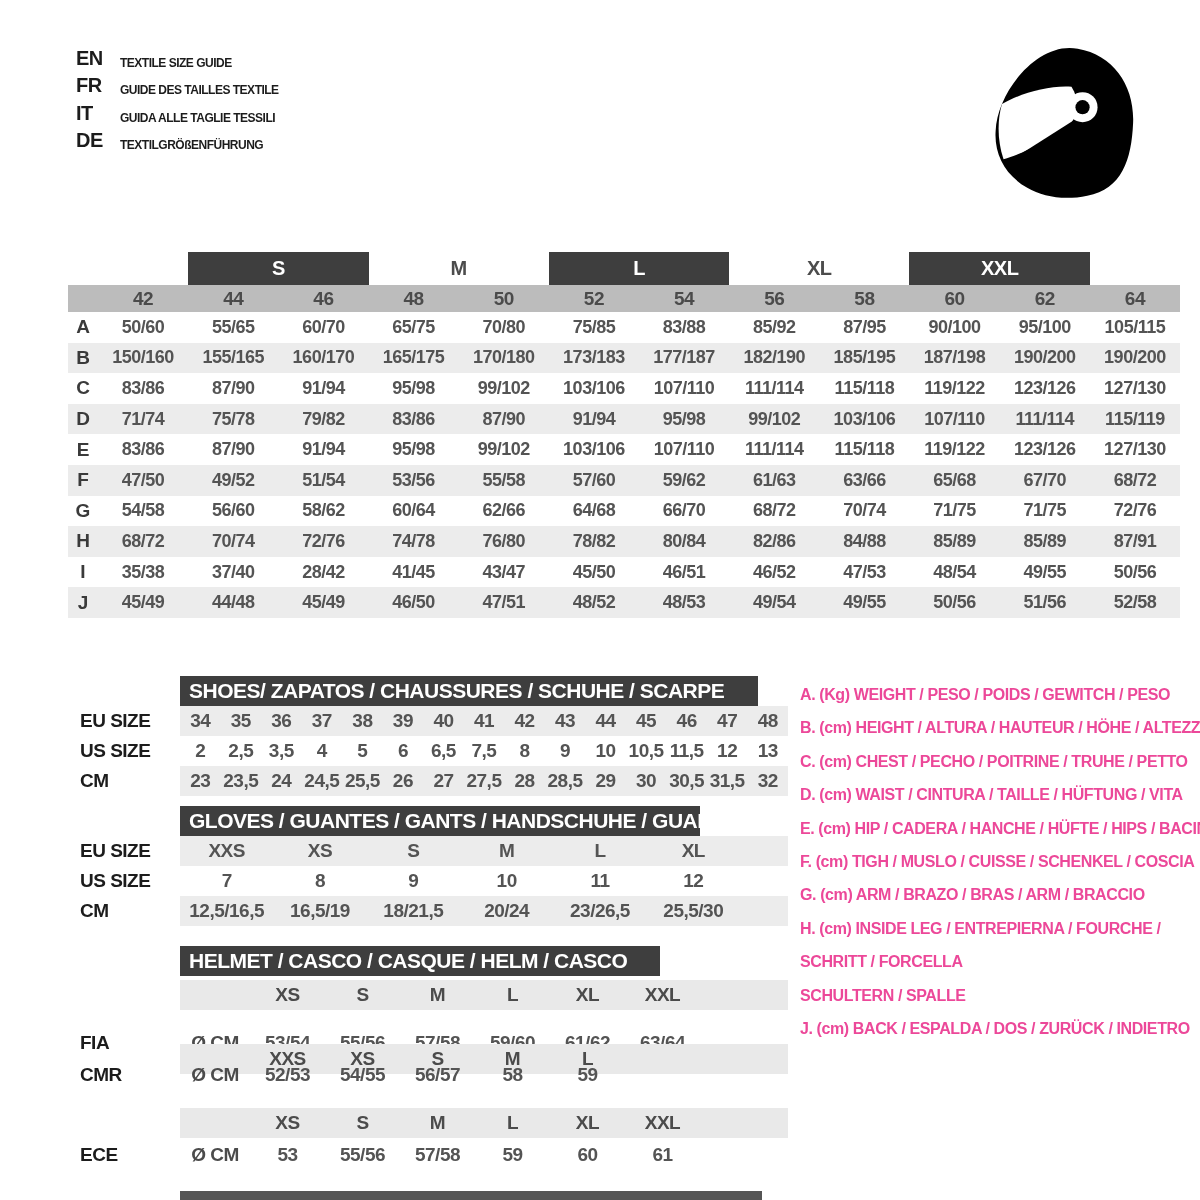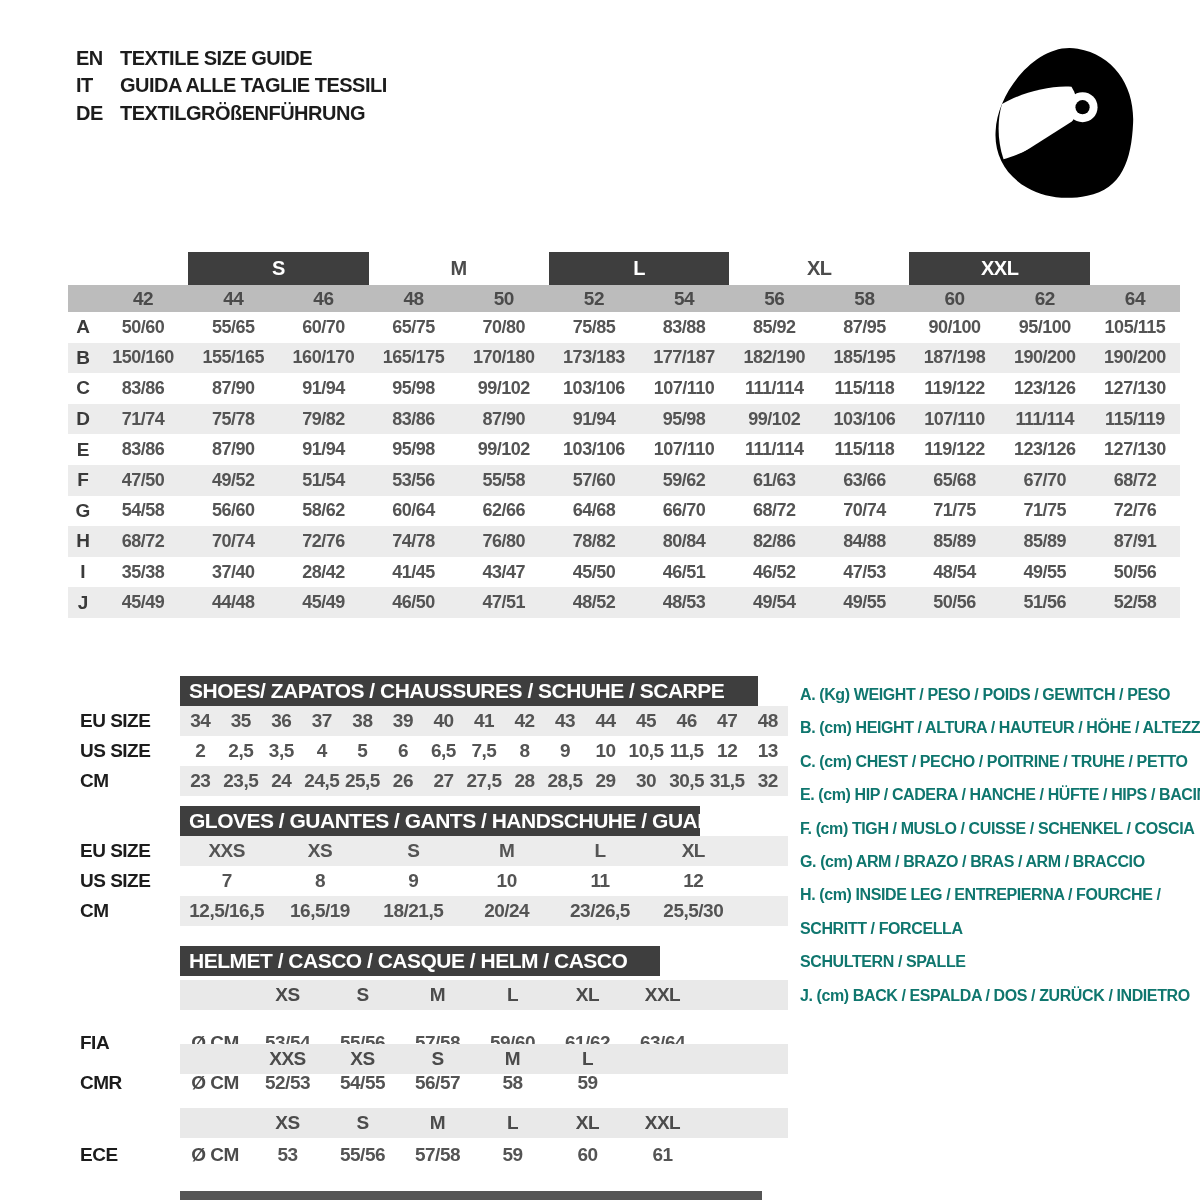--- a/index.html
+++ b/index.html
@@ -3,21 +3,21 @@
 <meta charset="utf-8">
 <style>
   *{margin:0;padding:0;box-sizing:border-box}
   html,body{width:1200px;height:1200px;background:#fff;font-family:"Liberation Sans",sans-serif}
   .page{position:absolute;left:0;top:0;width:1200px;height:1200px;background:#fff;overflow:hidden}
 
   
   .langs{position:absolute;left:76px;top:42px}
   .lang-row{display:flex;height:27.5px;align-items:flex-end}
   .lang-code{width:44px;font-weight:700;font-size:20px;color:#1c1c1c;letter-spacing:-0.5px}
-  .lang-label{font-weight:700;font-size:20px;color:#1c1c1c;letter-spacing:-0.5px;white-space:nowrap}
+  .lang-label{font-weight:700;font-size:12px;color:#1c1c1c;letter-spacing:-0.5px;white-space:nowrap}
 
   
   .helmet-icon{position:absolute;left:983px;top:38px;width:158px;height:170px}
 
   
   .textile{position:absolute;left:68px;top:252px;width:1112px}
   .trow{display:grid;grid-template-columns:30px repeat(12,1fr);align-items:center}
   .group-row{height:33px}
   .gcell{height:33px;display:flex;align-items:center;justify-content:center;
          font-weight:700;font-size:20px;color:#4c4c4c;letter-spacing:-0.5px}
@@ -49,35 +49,39 @@
   .cells .c{flex:1;display:flex;align-items:center;justify-content:center;
             font-weight:700;font-size:19px;color:#545454;letter-spacing:-0.5px;white-space:nowrap}
   .cells-gloves{width:560px}
   .hstripe{background:#e9e9e9}
   .hgrid{display:grid;grid-template-columns:70px repeat(6,75px);height:100%;align-items:center}
   .hgrid .hc{text-align:center;font-weight:700;font-size:19px;color:#4b4b4b;letter-spacing:-0.5px;white-space:nowrap}
   .hgrid .hv{color:#545454}
 
   
   .legend{position:absolute;left:800px;top:678px;width:400px}
-  .legend-line{font-weight:700;font-size:16px;color:#0f766e;line-height:33.4px;
+  .legend-line{font-weight:700;font-size:16px;color:#ec4899;line-height:33.4px;
                letter-spacing:-0.4px;white-space:nowrap}
 
   
   .bottom-strip{position:absolute;left:180px;top:1191px;width:582px;height:9px;background:#555}
 </style>
 </head>
 <body>
 
 <div class="page">
 
   <div class="langs" id="langs">
       <div class="lang-row">
      <span class="lang-code">EN</span>
      <span class="lang-label">TEXTILE SIZE GUIDE</span>
+   </div>
+      <div class="lang-row">
+     <span class="lang-code">FR</span>
+     <span class="lang-label">GUIDE DES TAILLES TEXTILE</span>
    </div>
       <div class="lang-row">
      <span class="lang-code">IT</span>
      <span class="lang-label">GUIDA ALLE TAGLIE TESSILI</span>
    </div>
       <div class="lang-row">
      <span class="lang-code">DE</span>
      <span class="lang-label">TEXTILGRÖßENFÜHRUNG</span>
    </div>
     </div>
@@ -422,21 +426,21 @@
               <div class="hc"></div>
               <div class="hc">XXS</div>
               <div class="hc">XS</div>
               <div class="hc">S</div>
               <div class="hc">M</div>
               <div class="hc">L</div>
               <div class="hc"></div>
             </div>
           </div>
      </div>
-        <div class="lrow" style="top:120px;height:34px">
+        <div class="lrow" style="top:112px;height:34px">
        <div class="lrow-label" style="line-height:34px">CMR</div>
        <div class="stripe" style="height:34px">
             <div class="hgrid">
               <div class="hc">Ø CM</div>
               <div class="hc hv">52/53</div>
               <div class="hc hv">54/55</div>
               <div class="hc hv">56/57</div>
               <div class="hc hv">58</div>
               <div class="hc hv">59</div>
               <div class="hc hv"></div>
@@ -470,20 +474,21 @@
             </div>
           </div>
      </div>
       </div>
   </section>
 
   <aside class="legend" id="legend">
       <div class="legend-line">A. (Kg) WEIGHT / PESO / POIDS / GEWITCH / PESO</div>
       <div class="legend-line">B. (cm) HEIGHT / ALTURA / HAUTEUR / HÖHE / ALTEZZA</div>
       <div class="legend-line">C. (cm) CHEST / PECHO / POITRINE / TRUHE / PETTO</div>
+      <div class="legend-line">D. (cm) WAIST / CINTURA / TAILLE / HÜFTUNG / VITA</div>
       <div class="legend-line">E. (cm) HIP / CADERA / HANCHE / HÜFTE / HIPS / BACINO</div>
       <div class="legend-line">F. (cm) TIGH / MUSLO / CUISSE / SCHENKEL / COSCIA</div>
       <div class="legend-line">G. (cm) ARM / BRAZO / BRAS / ARM / BRACCIO</div>
       <div class="legend-line">H. (cm) INSIDE LEG / ENTREPIERNA / FOURCHE /</div>
       <div class="legend-line">SCHRITT / FORCELLA</div>
       <div class="legend-line">SCHULTERN / SPALLE</div>
       <div class="legend-line">J. (cm) BACK / ESPALDA / DOS / ZURÜCK / INDIETRO</div>
     </aside>
 
   <div class="bottom-strip"></div>

